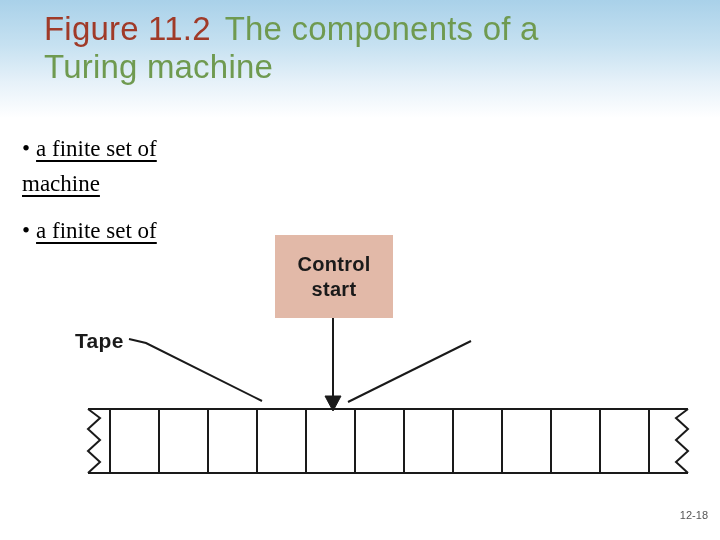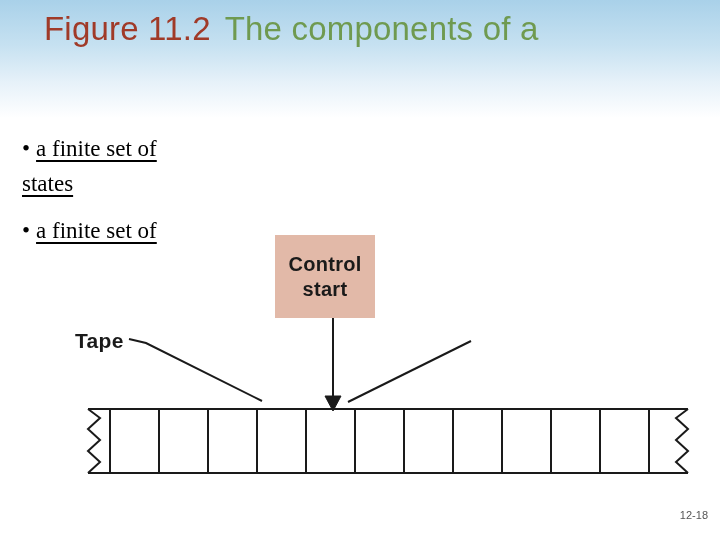--- a/index.html
+++ b/index.html
@@ -41,21 +41,21 @@
     text-decoration:underline;
     text-decoration-thickness:1.5px;
     text-underline-offset:4px;
     text-align:center;
   }
   .bullet1{top:131px;}
   .bullet2{top:213px;}
   
   svg.diagram{position:absolute;left:0;top:0;width:720px;height:540px;pointer-events:none;}
   .control-unit{
-    position:absolute;left:275px;top:235px;width:100px;height:83px;
+    position:absolute;left:275px;top:235px;width:118px;height:83px;
     background:var(--control-unit-fill);
     display:flex;flex-direction:column;align-items:center;justify-content:center;
     font-weight:bold;font-size:20px;line-height:25px;color:var(--diagram-line);
     letter-spacing:0.3px;text-align:center;
   }
   .diagram-label{
     position:absolute;font-weight:bold;font-size:21px;color:var(--diagram-line);
     letter-spacing:0.3px;white-space:nowrap;
   }
   .tape-label{left:75px;top:329px;}
@@ -74,25 +74,26 @@
 </style>
 </head>
 <body>
 
 <div class="slide">
 
   <div class="title">
     <div>
       <span class="fig">Figure 11.2</span><span class="rest">The components of a</span>
     </div>
+    <div class="line2">Turing machine</div>
   </div>
 
   <div class="bullet bullet1">
     <div><span class="marker">•</span><span class="u">a finite set of</span></div>
-    <div><span class="u">states</span></div>
+    <div><span class="u">machine</span></div>
   </div>
 
   <div class="bullet bullet2">
     <div><span class="marker">•</span><span class="u">a finite set of</span></div>
   </div>
 
   <div class="control-unit">
     <span>Control</span>
     <span>start</span>
   </div>

